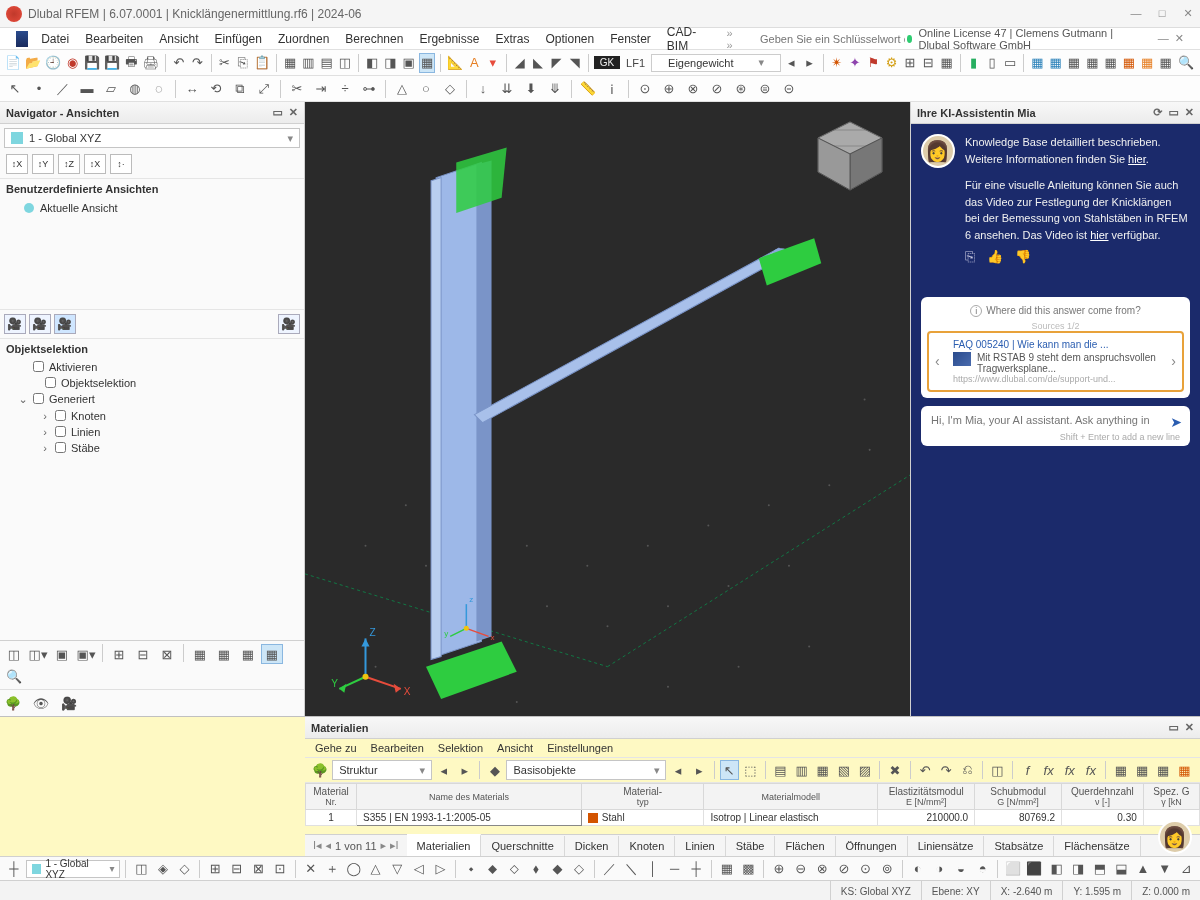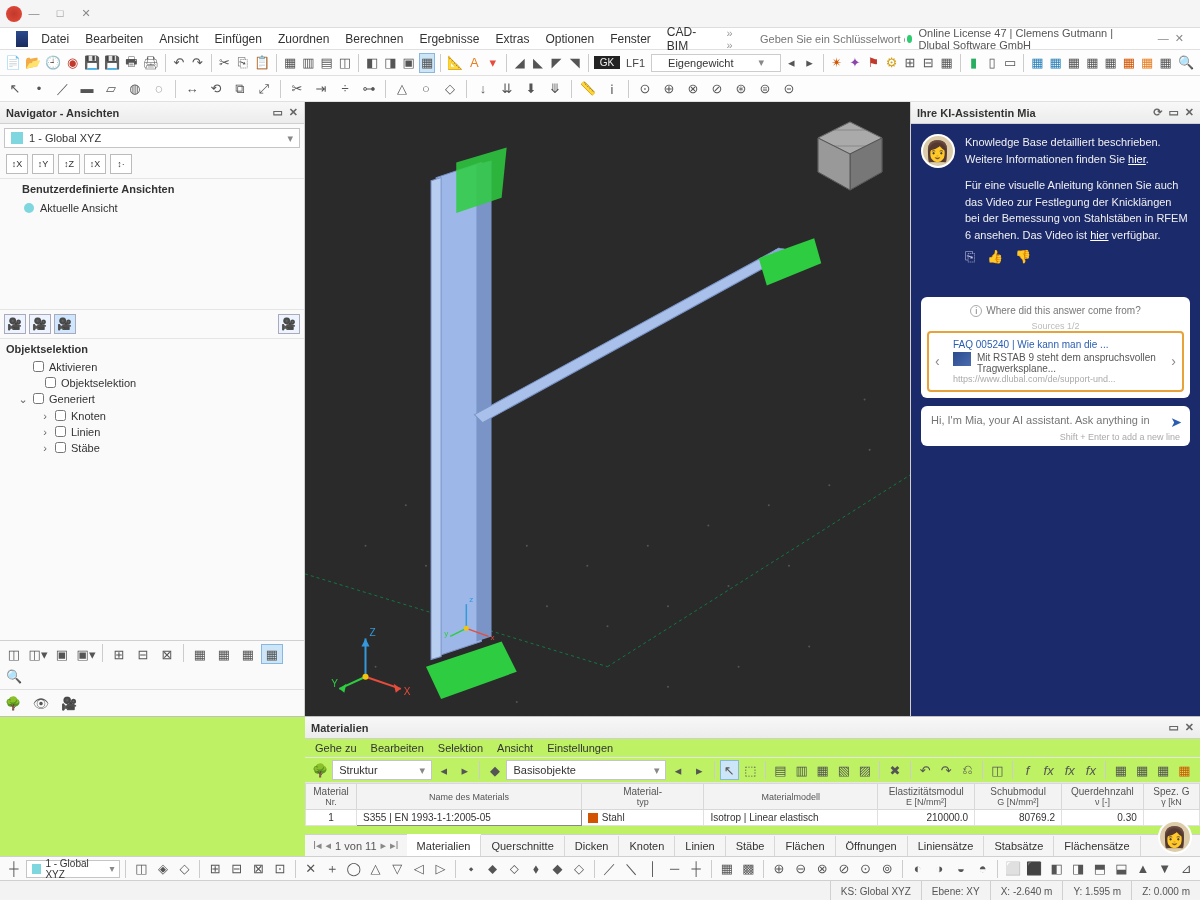--- a/index.html
+++ b/index.html
@@ -38,21 +38,21 @@
 .mia { width: 290px; background: #fff; border-left: 1px solid #d0d0d0; display:flex; flex-direction:column;}
 
 
 .panehdr{height:22px;background:linear-gradient(#f8f8f8,#ececec);border-bottom:1px solid #d0d0d0;display:flex;align-items:center;padding:0 6px;font-weight:600;font-size:11px;}
 .panehdr .hbtns{margin-left:auto;display:flex;gap:6px;color:#666;}
 .nav .combo{margin:4px;border:1px solid #c5c5c5;height:20px;display:flex;align-items:center;padding:0 6px;background:#fff;font-size:11px;}
 .nav .combo .cicon{width:12px;height:12px;background:#7ed6df;margin-right:6px;}
 .nav .combo .dd{margin-left:auto;color:#888;}
 .axisrow{display:flex;gap:4px;padding:2px 6px;}
 .axisbtn{width:22px;height:20px;border:1px solid #bbb;display:flex;align-items:center;justify-content:center;font-size:9px;background:#fff;}
-.navsec{padding:4px 22px;font-weight:600;font-size:11px;border-top:1px solid #e5e5e5;margin-top:2px;}
+.navsec{padding:4px 6px;font-weight:600;font-size:11px;border-top:1px solid #e5e5e5;margin-top:2px;}
 .navitem{padding:3px 8px 3px 24px;font-size:11px;display:flex;align-items:center;gap:6px;}
 .navitem .dot{width:10px;height:10px;border-radius:50%;background:#7ed6df;}
 .camrow{display:flex;gap:3px;padding:4px;border-top:1px solid #e5e5e5;}
 .cambtn{width:22px;height:20px;border:1px solid #aab;background:#eef4ff;display:flex;align-items:center;justify-content:center;font-size:12px;}
 .cambtn.sel{background:#cfe6ff;}
 .cambtn.red{margin-left:auto;color:#c0392b;}
 .vissec{padding:4px 6px;font-weight:600;border-top:1px solid #e5e5e5;}
 .visitem{padding:2px 6px 2px 18px;display:flex;align-items:flex-start;gap:5px;font-size:11px;}
 .visitem input{width:11px;height:11px;}
 .visitem .exp{width:10px;color:#666;text-align:center;}
@@ -79,21 +79,21 @@
 .srccard .nav-ar{position:absolute;top:50%;transform:translateY(-50%);font-size:14px;color:#888;}
 .srccard .nav-ar.l{left:6px;} .srccard .nav-ar.r{right:6px;}
 .srccard .faq{color:#2a5db0;font-size:10px;}
 .srccard .url{color:#aaa;font-size:9px;}
 .miain{background:#fff;margin:8px 2px 2px;border-radius:6px;padding:8px 30px 20px 10px;position:relative;}
 .miain input{border:none;width:100%;font-size:11px;color:#999;background:transparent;}
 .miain .send{position:absolute;right:8px;top:8px;color:#2a5db0;font-size:14px;}
 .miain .hint{position:absolute;right:10px;bottom:4px;font-size:9px;color:#aaa;}
 
 
-.matpanel{height:140px;border-top:1px solid #c0c0c0;background:#bef264;display:flex;flex-direction:column;}
+.matpanel{height:140px;border-top:1px solid #c0c0c0;background:#fef9c3;display:flex;flex-direction:column;}
 .matpanel .panehdr{}
 .matmenu{display:flex;gap:14px;padding:3px 10px;font-size:11px;border-bottom:1px solid #e5e5e5;}
 .mattb{display:flex;align-items:center;gap:2px;padding:2px 6px;border-bottom:1px solid #e5e5e5;}
 .mattb .combo2{border:1px solid #c5c5c5;height:20px;min-width:100px;padding:0 6px;display:flex;align-items:center;background:#fff;font-size:11px;}
 .mattb .combo2 .dd{margin-left:auto;color:#888;}
 .mattable{flex:1;overflow:hidden;}
 .mattable table{width:100%;border-collapse:collapse;font-size:10px;}
 .mattable th{background:#f3f3f3;border:1px solid #d8d8d8;padding:2px 4px;font-weight:400;color:#555;text-align:center;}
 .mattable th .sub{display:block;font-size:9px;}
 .mattable td{border:1px solid #e0e0e0;padding:2px 6px;text-align:center;background:#fff;}
@@ -114,20 +114,21 @@
 .status .cell{border-left:1px solid #d0d0d0;padding:0 10px;height:100%;display:flex;align-items:center;}
 .status .spacer{flex:1;}
 
 svg text{font-family:inherit;}
 </style>
 </head>
 <body>
 
 <div class="titlebar">
   <div class="appicon"></div>
+  <div class="title">Dlubal RFEM | 6.07.0001 | Knicklängenermittlung.rf6 | 2024-06</div>
   <div class="winbtns">
     <span>—</span>
     <span>□</span>
     <span>✕</span>
   </div>
 </div>
 
 <div class="menubar">
   <div class="mlogo"></div>
   <div class="mitem">Datei</div>

